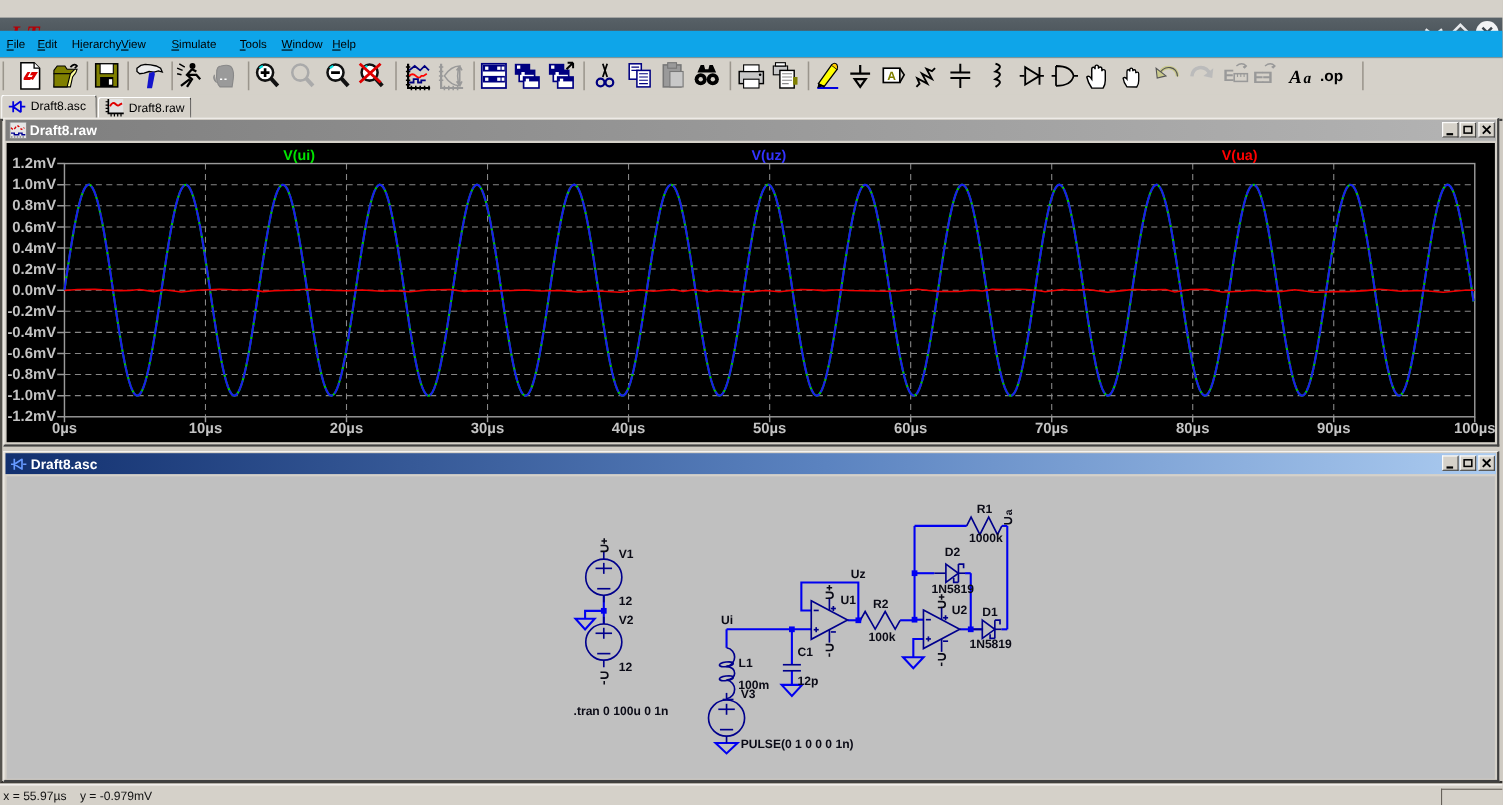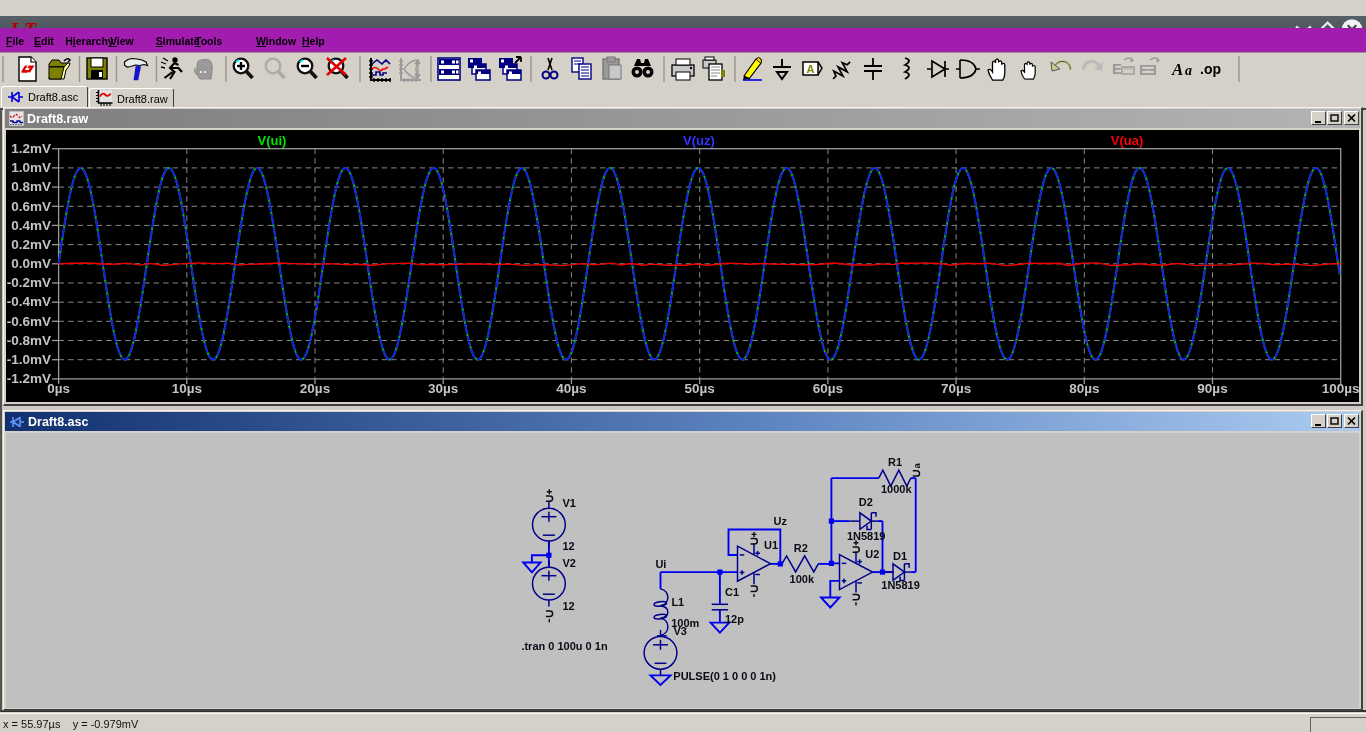--- a/index.html
+++ b/index.html
@@ -2,22 +2,22 @@
 <html><head><meta charset="utf-8">
 <style>
 * { margin:0; padding:0; box-sizing:border-box; }
 html,body { width:1366px; height:732px; overflow:hidden; }
 body { font-family:"Liberation Sans", sans-serif; background:#d5d1c9; position:relative; }
 #titlebar { position:absolute; left:0; top:16px; width:1366px; height:36px;
   background:linear-gradient(180deg,#586167 0%,#4d565c 45%,#454e53 100%);
   border-bottom:1px solid #2e3438; }
 #maintitle { position:absolute; left:0; top:5px; width:100%; text-align:center;
   color:#f2f2f2; font-size:13.5px; }
-#menubar { position:absolute; left:0; top:28px; width:1366px; height:25px; background:#a21caf;
-  font-size:10.5px; color:#000; border-bottom:1px solid #989388;font-weight:bold; }
+#menubar { position:absolute; left:0; top:28px; width:1366px; height:25px; background:#0ea5e9;
+  font-size:10.5px; color:#000; border-bottom:1px solid #989388; }
 .mi { position:absolute; top:7px; }
 #toolbar { position:absolute; left:0; top:53px; width:1366px; height:33px; background:#d5d1c9; }
 #tabbar { position:absolute; left:0; top:86px; width:1366px; height:22px; background:#d5d1c9; }
 .tab { position:absolute; top:0; height:22px; background:#d5d1c9; border:1px solid #808080;
   border-bottom:none; border-top-left-radius:3px; border-top-right-radius:3px;
   border-top-color:#fff; border-left-color:#fff; border-right-color:#404040;
   font-size:11px; display:flex; align-items:center; padding:0 5px; }
 #mdi { position:absolute; left:0px; top:108px; width:1366px; height:604px; background:#cfcbc3;
   border-top:2px solid #404040; border-bottom:2px solid #33312e; border-left:2px solid #55534e; }
 .cwin { position:absolute; background:#d5d1c9; border-top:1px solid #f4f2ee; border-left:1px solid #f4f2ee;
@@ -49,21 +49,21 @@
       <circle cx="86" cy="13.5" r="10.3" fill="#f2f3f4"></circle>
       <path d="M81.7 9.2 l8.6 8.6 M90.3 9.2 l-8.6 8.6" stroke="#3c454c" stroke-width="2.2"></path>
     </svg>
   </div>
 <div id="menubar">
     <span class="mi" style="left:6px"><u>F</u>ile</span>
     <span class="mi" style="left:34px"><u>E</u>dit</span>
     <span class="mi" style="left:65.2px">H<u>i</u>erarchy</span>
     <span class="mi" style="left:110px"><u>V</u>iew</span>
     <span class="mi" style="left:155.8px"><u>S</u>imulate</span>
-    <span class="mi" style="left:195px"><u>T</u>ools</span>
+    <span class="mi" style="left:218px"><u>T</u>ools</span>
     <span class="mi" style="left:256px"><u>W</u>indow</span>
     <span class="mi" style="left:302px"><u>H</u>elp</span>
   </div>
 <div id="toolbar">
     <svg width="1366" height="33" style="position:absolute;left:0;top:0;">
       <line x1="3" y1="3" x2="3" y2="29" stroke="#9a958c" stroke-width="1.4"></line>
       <g transform="translate(15,3)">
         <path d="M4 1 h12 l5 5 v19 h-17 z" fill="#fff" stroke="#000" stroke-width="1.4"></path>
         <path d="M16 1 v5 h5" fill="#fff" stroke="#000" stroke-width="1.2"></path>
         <path d="M6.5 15 L10 9.5 h2.6 L10 14 h4.2 l-1.7 2.8 H6.5z" fill="#dd0000"></path>

